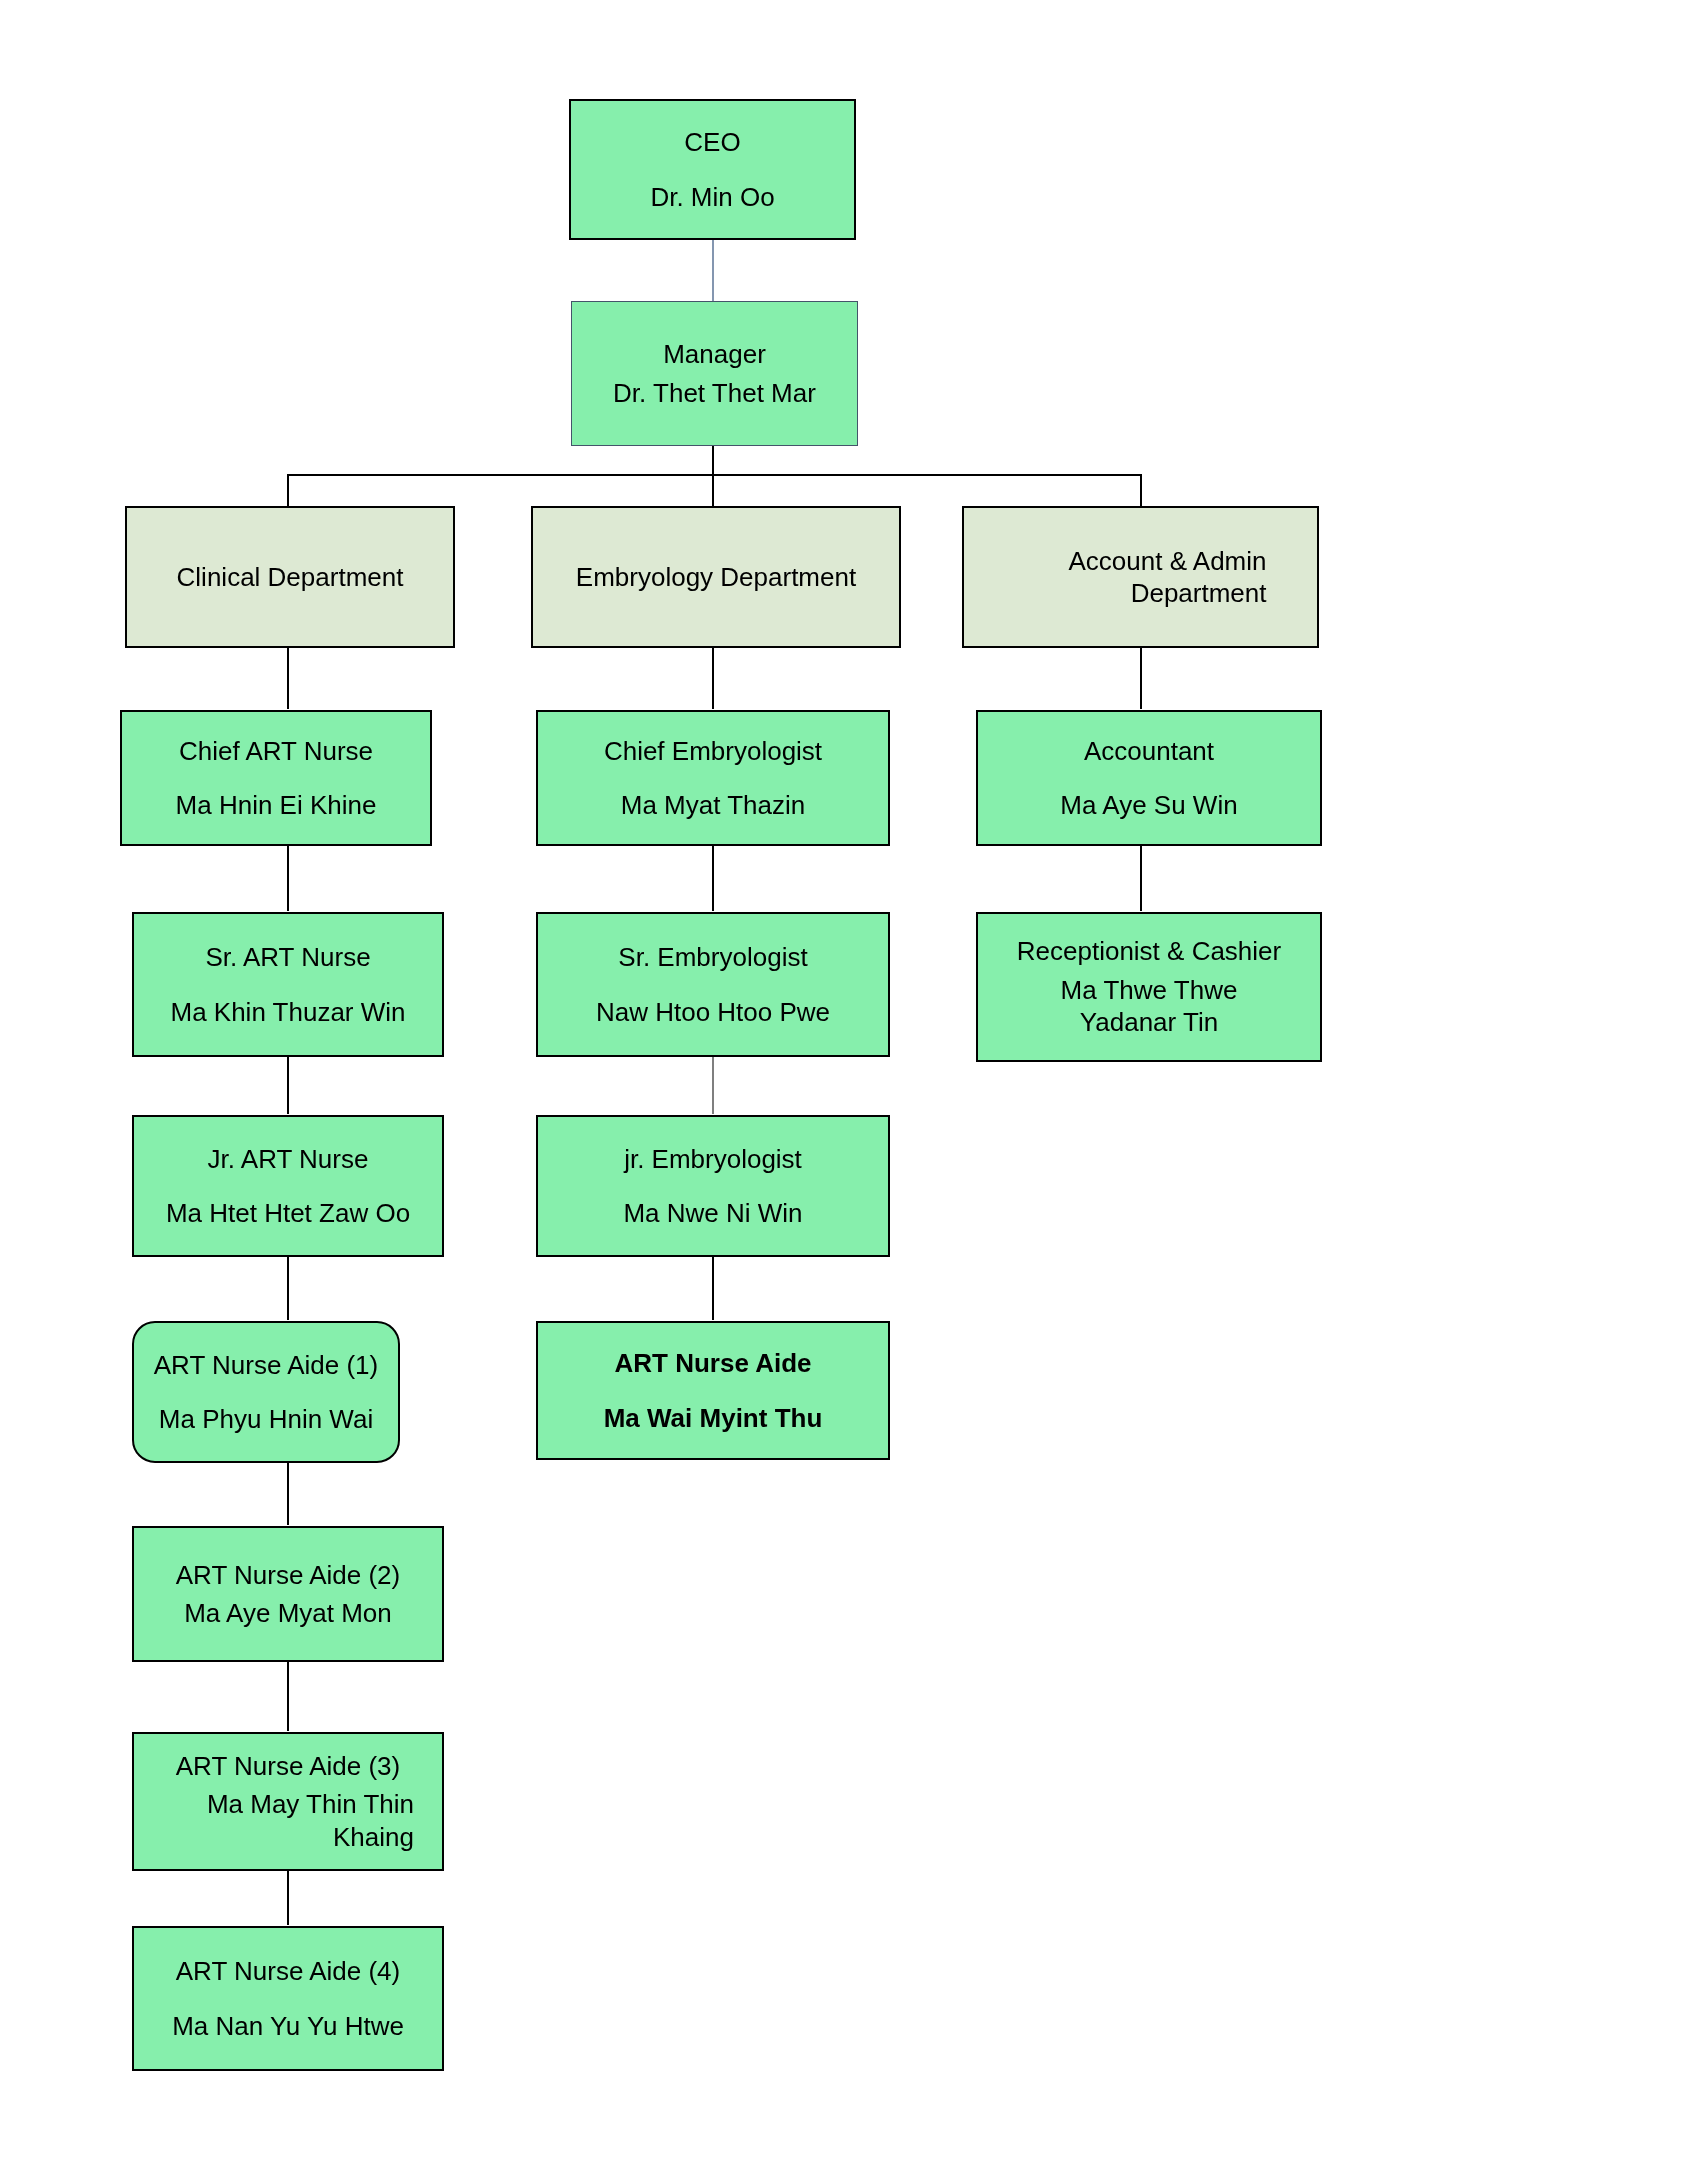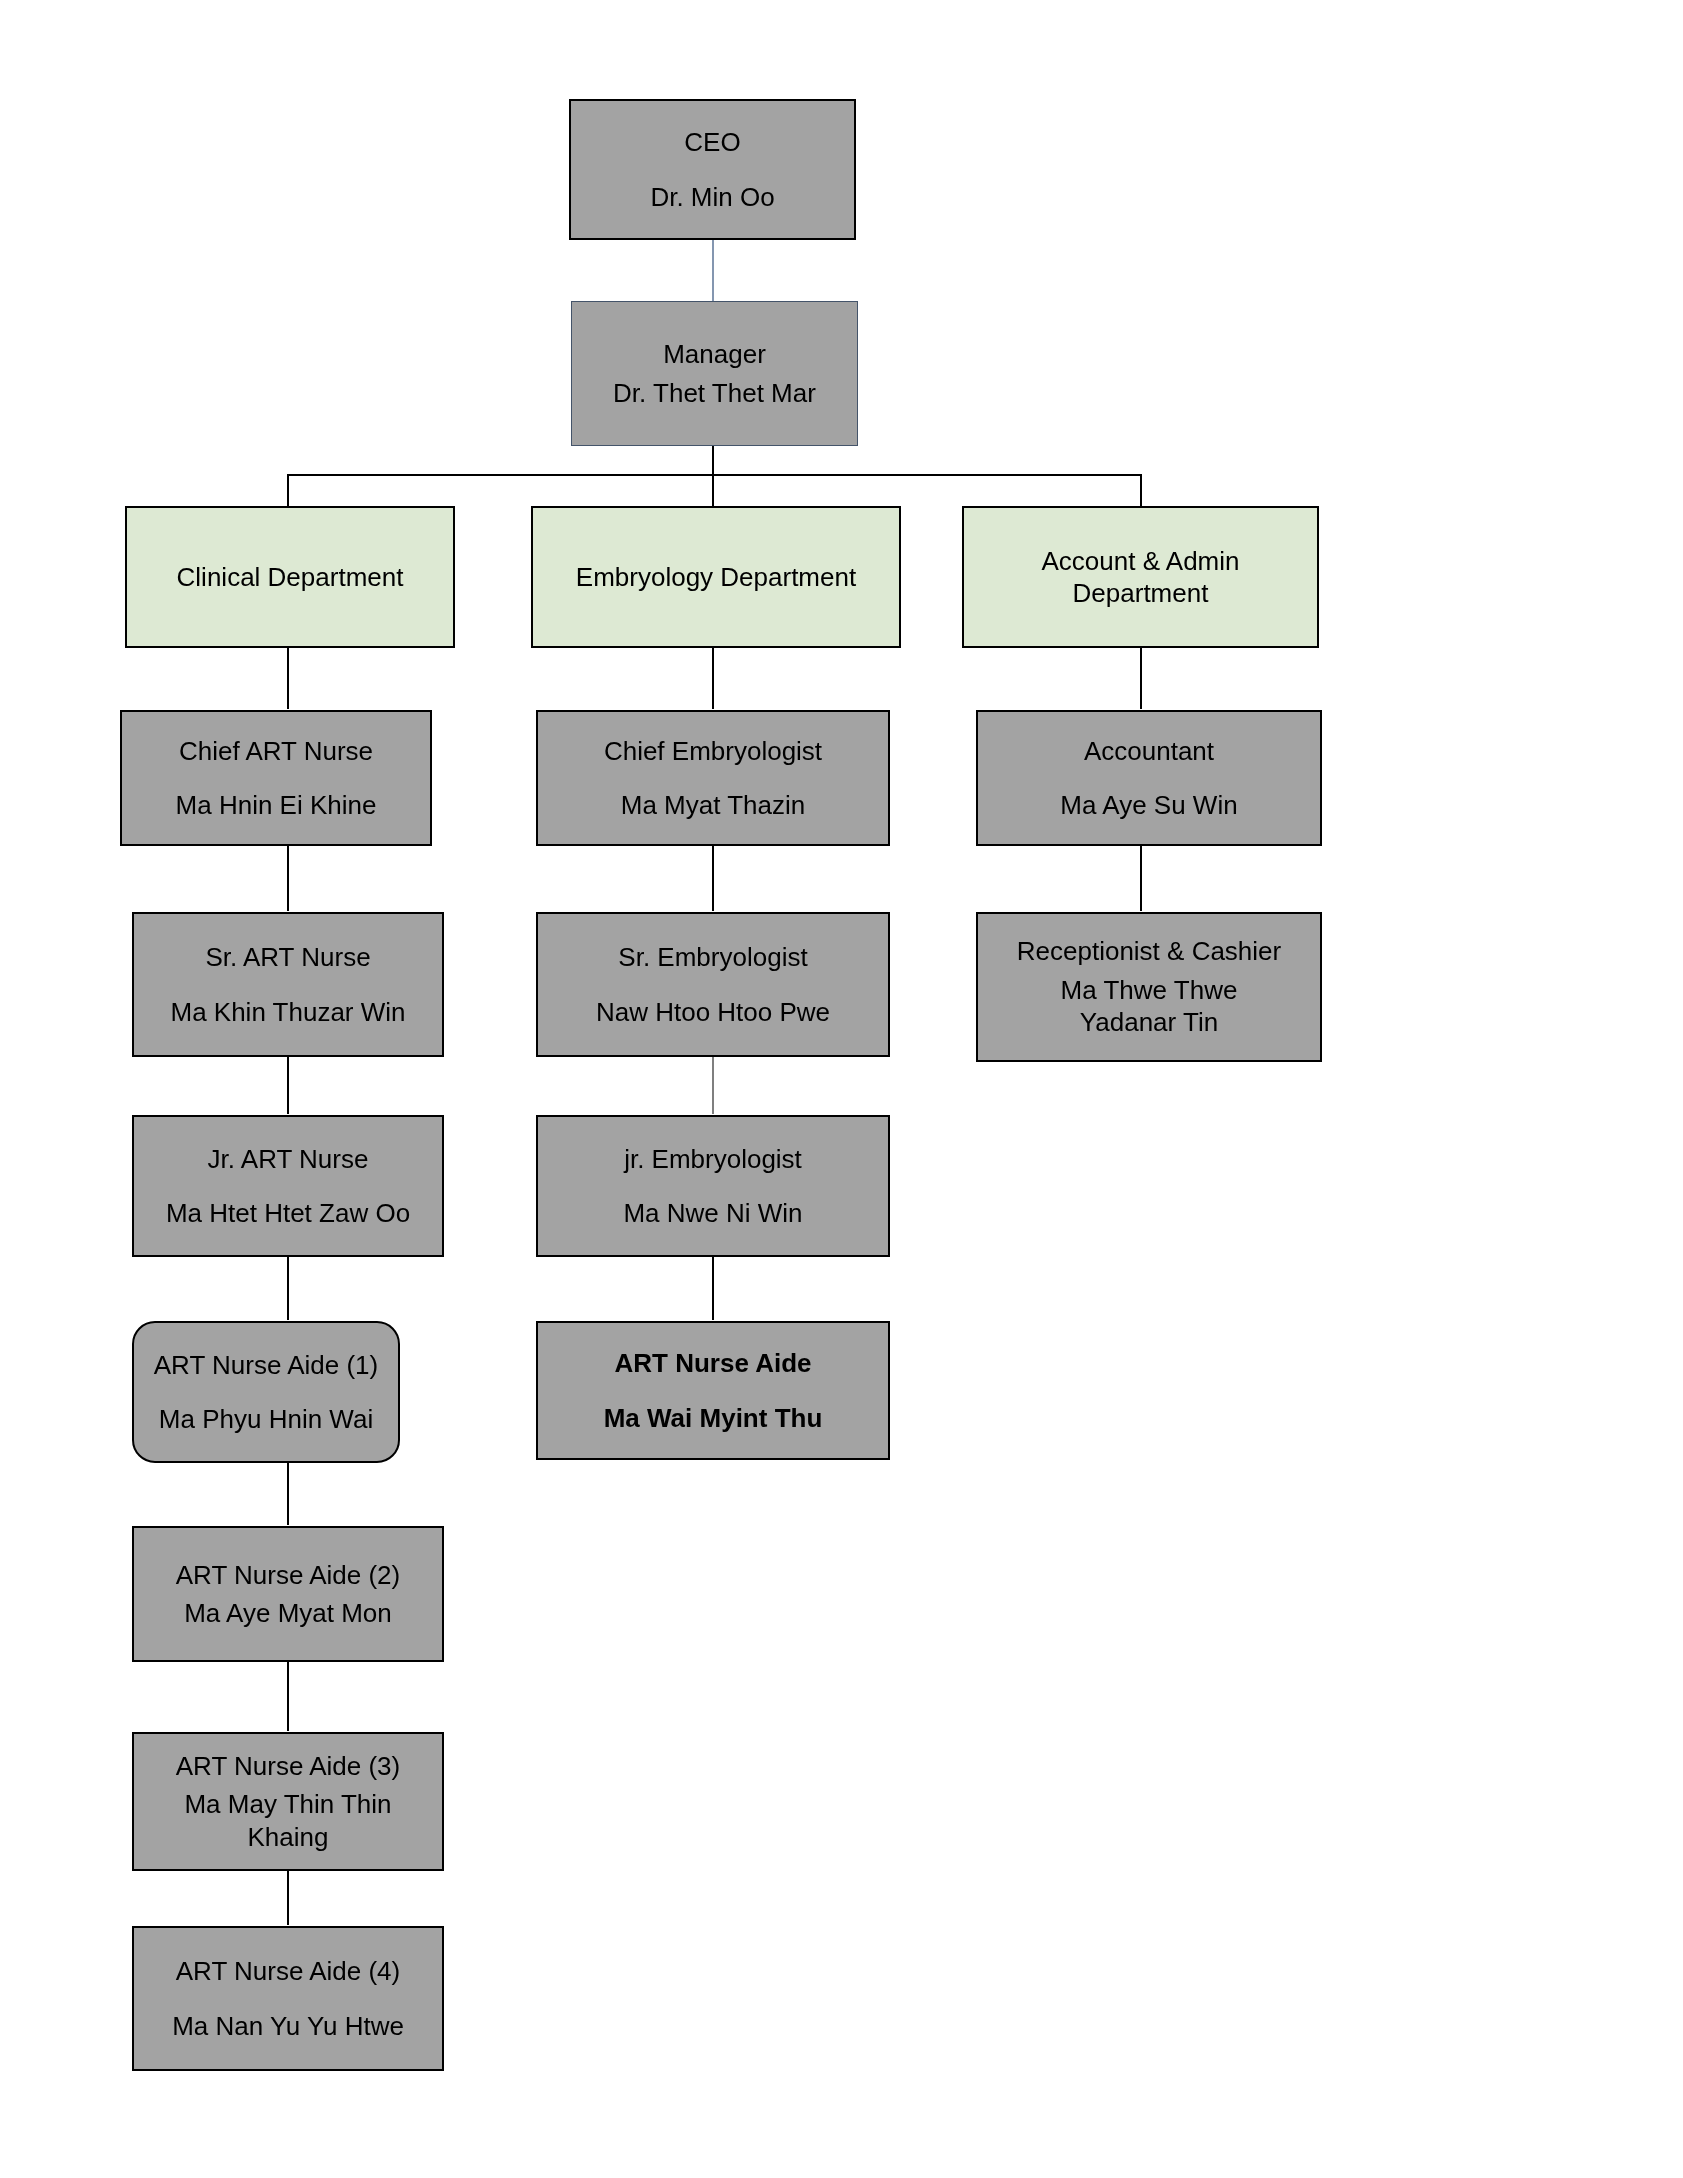--- a/index.html
+++ b/index.html
@@ -20,42 +20,42 @@
   #canvas {
     position: relative;
     width: 1683px;
     height: 2178px;
     background: #ffffff;
     overflow: hidden;
   }
   .node {
     position: absolute;
     border: 2px solid var(--box_border);
-    background: #a3a3a3;
+    background: #86efac;
     display: flex;
     flex-direction: column;
     align-items: center;
     justify-content: center;
     text-align: center;
     gap: 22px;
     font-size: 26px;
     line-height: 1.25;
     padding: 6px 8px;
   }
   .node.dept {
     background: var(--dept_fill);
     gap: 0;
   }
   .node.manager-style {
     border: 1.5px solid var(--manager_border);
     gap: 6px;
   }
   .node.tight { gap: 6px; }
   .node .title, .node .name, .node .label { display: block; }
-  .narrow { max-width: 252px; }
+  .narrow { max-width: 252px; text-align: right; }
   .narrow-sm { max-width: 218px; }
   .vline {
     position: absolute;
     width: 2px;
     background: var(--connector);
   }
   .hline {
     position: absolute;
     height: 2px;
     background: var(--connector);

